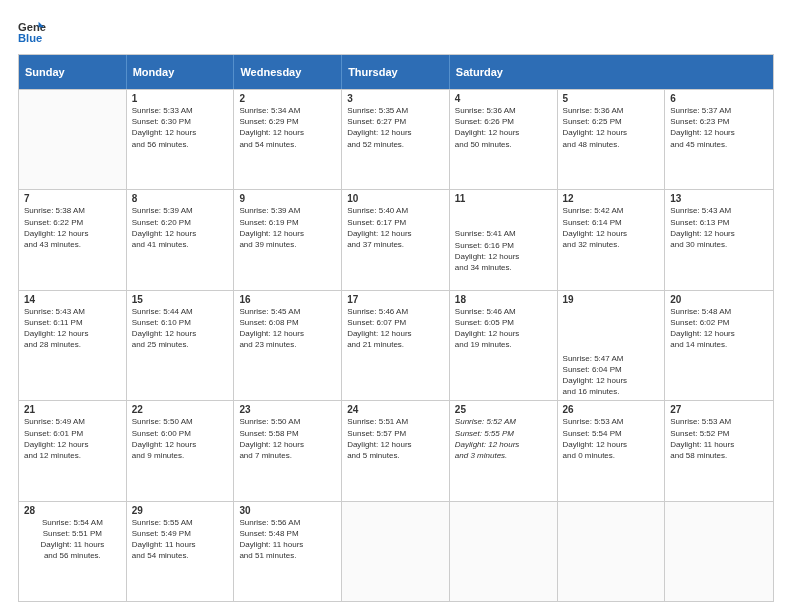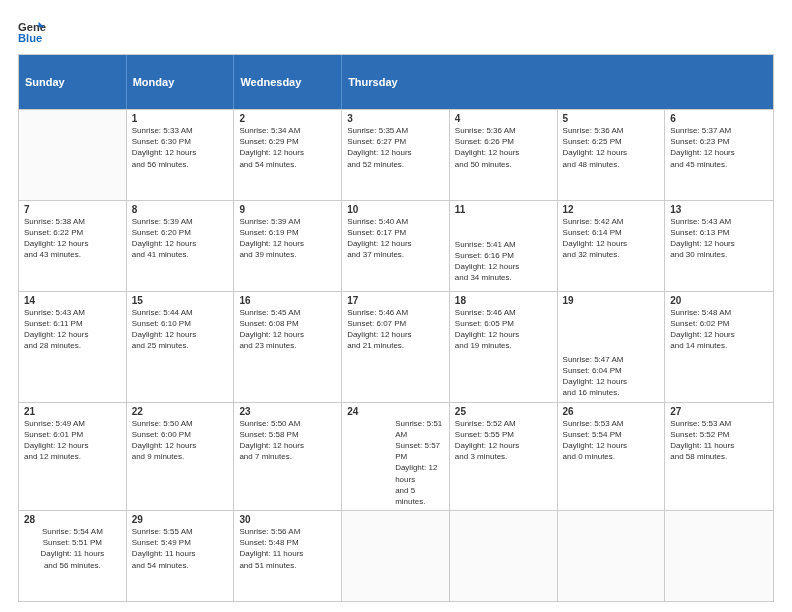--- a/index.html
+++ b/index.html
@@ -53,21 +53,21 @@
     }
     .cal-header {
       display: grid;
       grid-template-columns: repeat(7, 1fr);
       background: #2d6db5;
     }
     .cal-header-cell {
       color: #fff;
       font-size: 11px;
       font-weight: bold;
-      padding: 21px 6px;
+      padding: 11px 6px;
       text-align: left;
       border-right: 1px solid #5590cc;
     }
     .cal-header-cell:last-child { border-right: none; }
     .cal-body {
       display: flex;
       flex-direction: column;
       flex: 1;
     }
     .cal-row {
@@ -117,20 +117,21 @@
       <div class="subtitle"></div>
     </div>
   </div>
 
   <div class="calendar">
     <div class="cal-header">
     <div class="cal-header-cell">Sunday</div>
         <div class="cal-header-cell">Monday</div>
         <div class="cal-header-cell">Wednesday</div>
         <div class="cal-header-cell">Thursday</div>
+        <div class="cal-header-cell">Saturday</div>
       </div>
     <div class="cal-body">
     <div class="cal-row">
           <div class="cal-cell empty"></div>
           <div class="cal-cell">
             <span class="day-num">1</span>
             <div class="cell-info" style="white-space: pre-line;">Sunrise: 5:33 AM
 Sunset: 6:30 PM
 Daylight: 12 hours
 and 56 minutes.</div>
@@ -290,28 +291,28 @@
           </div>
           <div class="cal-cell">
             <span class="day-num">23</span>
             <div class="cell-info" style="white-space: pre-line;">Sunrise: 5:50 AM
 Sunset: 5:58 PM
 Daylight: 12 hours
 and 7 minutes.</div>
           </div>
           <div class="cal-cell">
             <span class="day-num">24</span>
-            <div class="cell-info" style="white-space: pre-line; margin-left: 48px;">Sunrise: 5:51 AM
+            <div class="cell-info" style="white-space: pre-line;">Sunrise: 5:51 AM
 Sunset: 5:57 PM
 Daylight: 12 hours
 and 5 minutes.</div>
           </div>
           <div class="cal-cell">
             <span class="day-num">25</span>
-            <div class="cell-info" style="white-space: pre-line;">Sunrise: 5:52 AM
+            <div class="cell-info" style="white-space: pre-line; font-style: italic;">Sunrise: 5:52 AM
 Sunset: 5:55 PM
 Daylight: 12 hours
 and 3 minutes.</div>
           </div>
           <div class="cal-cell">
             <span class="day-num">26</span>
             <div class="cell-info" style="white-space: pre-line;">Sunrise: 5:53 AM
 Sunset: 5:54 PM
 Daylight: 12 hours
 and 0 minutes.</div>

